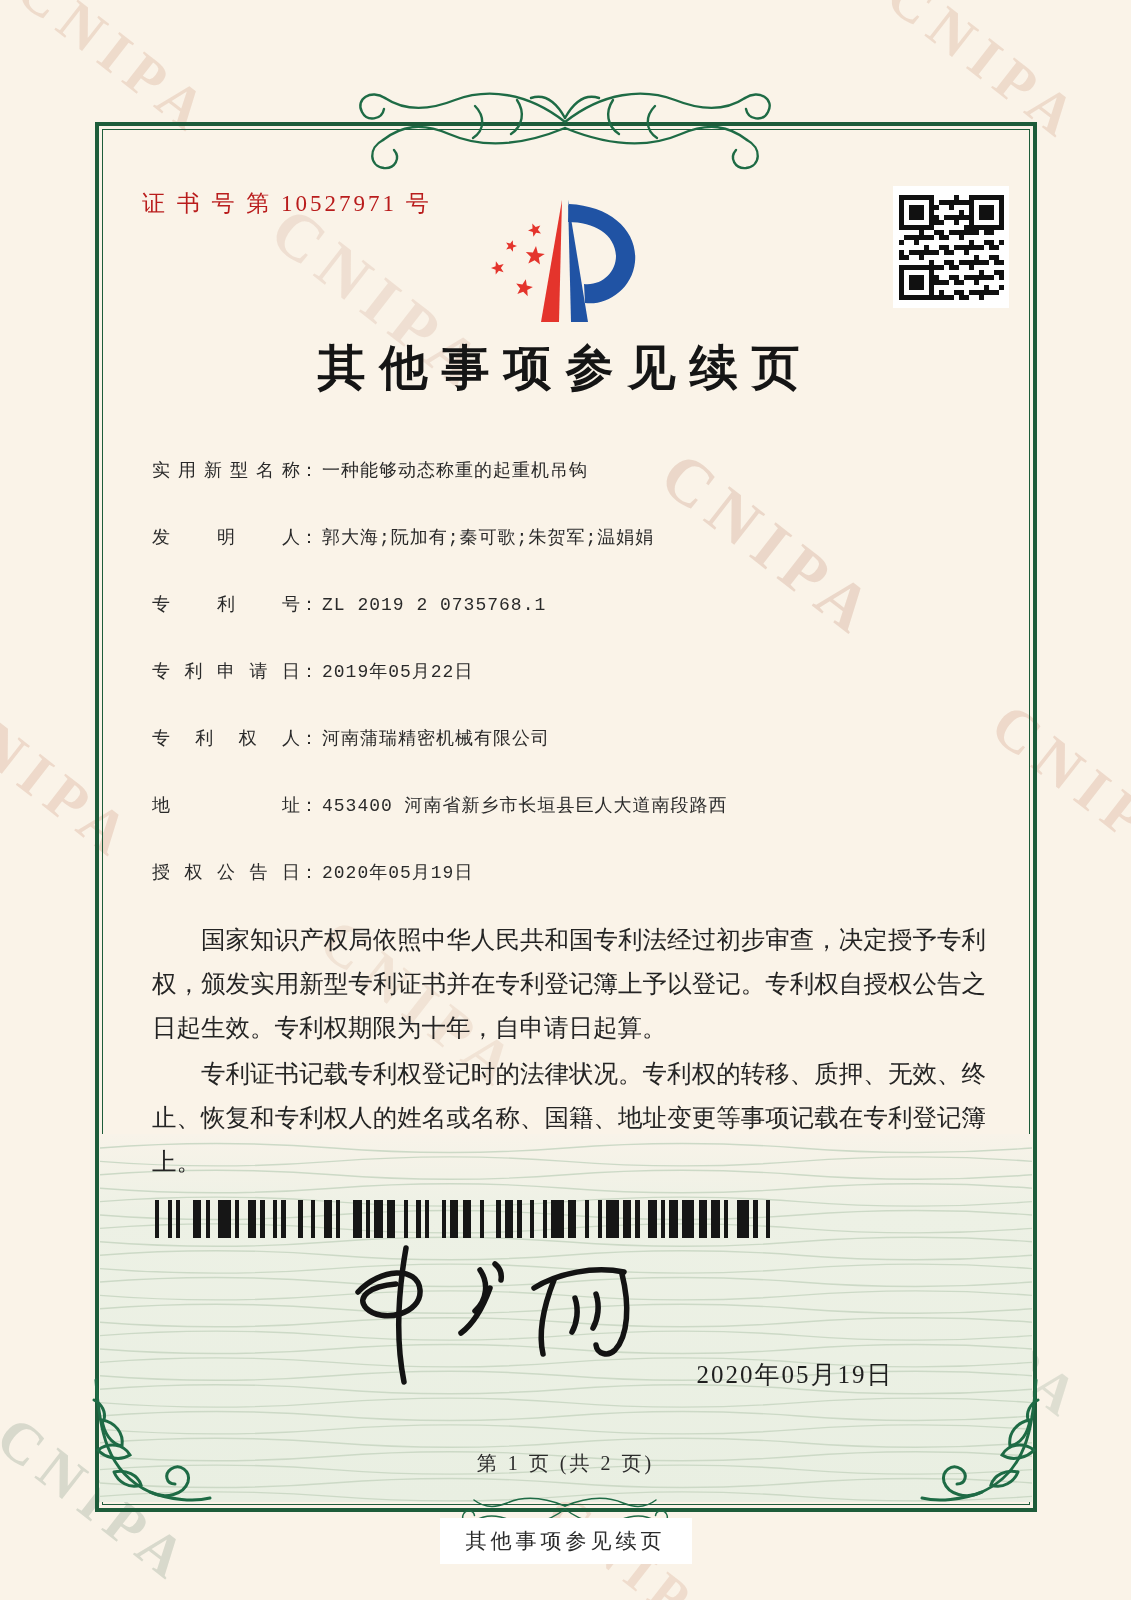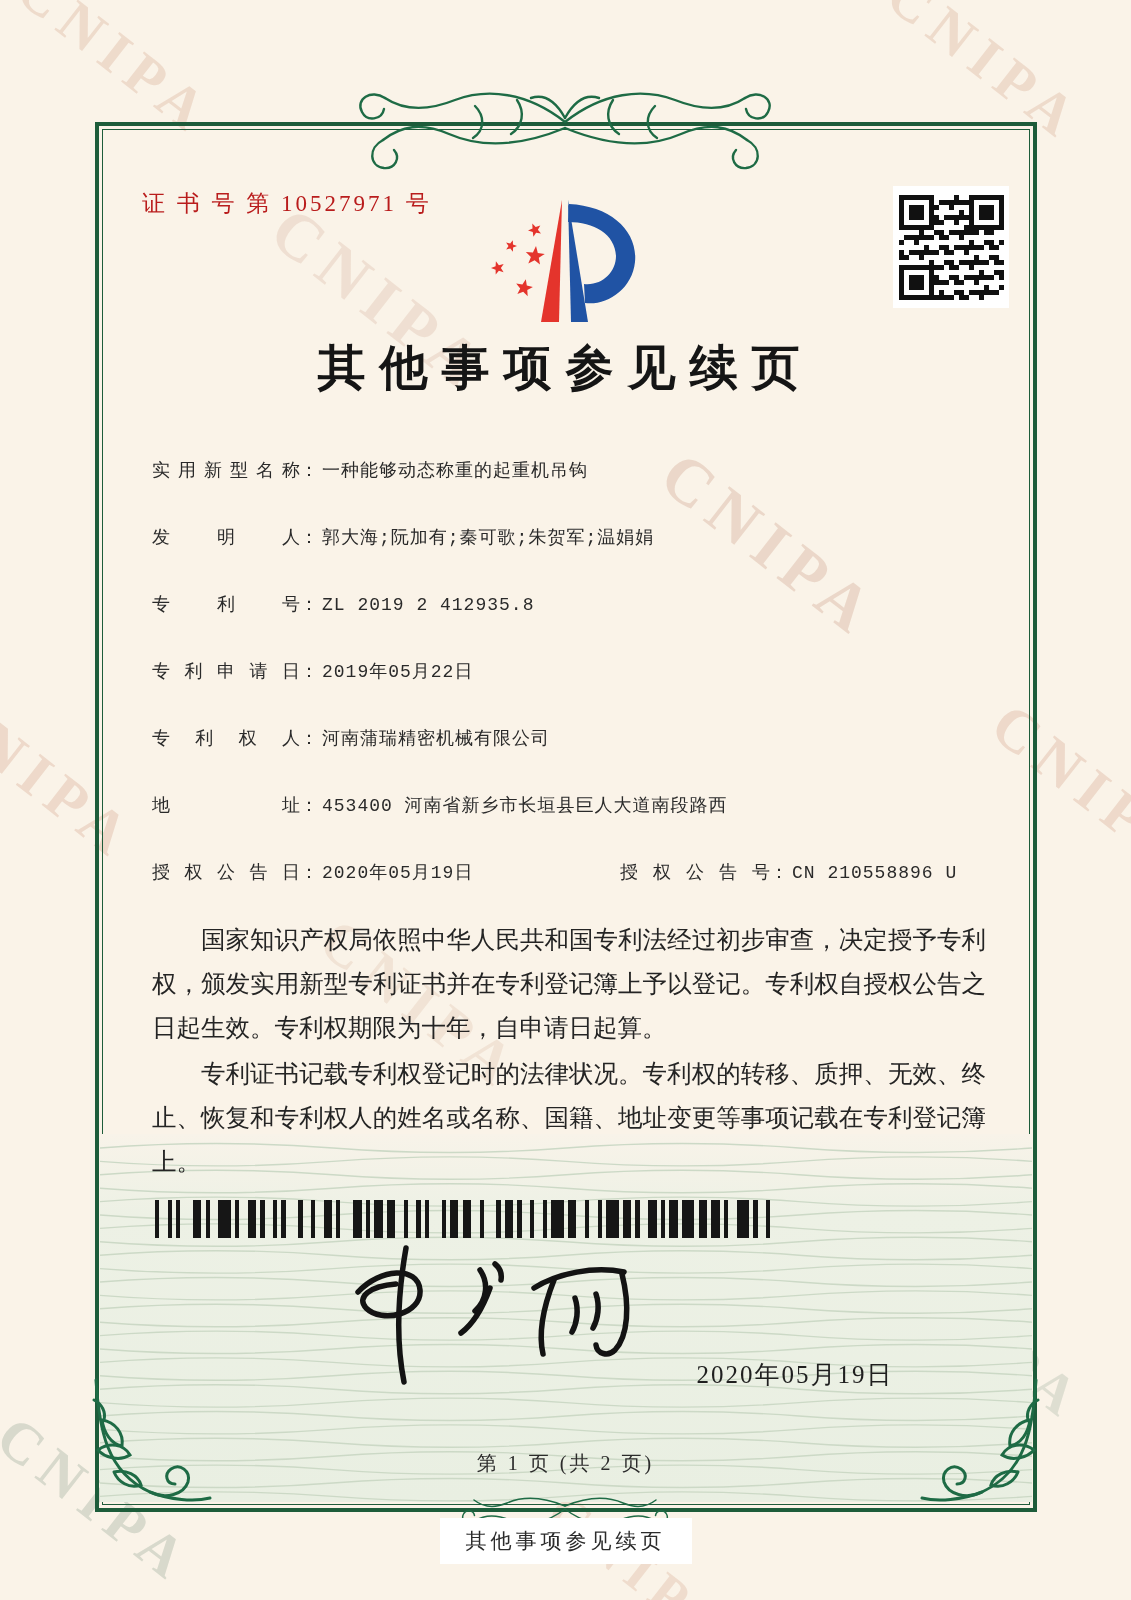--- a/index.html
+++ b/index.html
@@ -620,36 +620,33 @@
   <div class="title">其他事项参见续页</div>
 
   <div class="fields">
     <div class="field-row">
       <span class="flabel">实用新型名称</span><span class="colon">：</span><span class="fvalue">一种能够动态称重的起重机吊钩</span>
     </div>
     <div class="field-row">
       <span class="flabel">发明人</span><span class="colon">：</span><span class="fvalue">郭大海;阮加有;秦可歌;朱贺军;温娟娟</span>
     </div>
     <div class="field-row">
-      <span class="flabel">专利号</span><span class="colon">：</span><span class="fvalue">ZL 2019 2 412935.8</span>
+      <span class="flabel">专利号</span><span class="colon">：</span><span class="fvalue">ZL 2019 2 0735768.1</span>
     </div>
     <div class="field-row">
       <span class="flabel">专利申请日</span><span class="colon">：</span><span class="fvalue">2019年05月22日</span>
     </div>
     <div class="field-row">
       <span class="flabel">专利权人</span><span class="colon">：</span><span class="fvalue">河南蒲瑞精密机械有限公司</span>
     </div>
     <div class="field-row">
       <span class="flabel">地址</span><span class="colon">：</span><span class="fvalue">453400 河南省新乡市长垣县巨人大道南段路西</span>
     </div>
     <div class="field-row">
       <span class="flabel">授权公告日</span><span class="colon">：</span><span class="fvalue">2020年05月19日</span>
-      <span class="pair2">
-        <span class="flabel">授权公告号</span><span class="colon">：</span><span class="fvalue">CN 210558896 U</span>
-      </span>
     </div>
   </div>
 
   <div class="bodytext">
     <p>国家知识产权局依照中华人民共和国专利法经过初步审查，决定授予专利权，颁发实用新型专利证书并在专利登记簿上予以登记。专利权自授权公告之日起生效。专利权期限为十年，自申请日起算。</p>
     <p>专利证书记载专利权登记时的法律状况。专利权的转移、质押、无效、终止、恢复和专利权人的姓名或名称、国籍、地址变更等事项记载在专利登记簿上。</p>
   </div>
 
   <div class="barcode" id="barcode">
       <div class="bar" style="flex-grow: 1;"></div>

